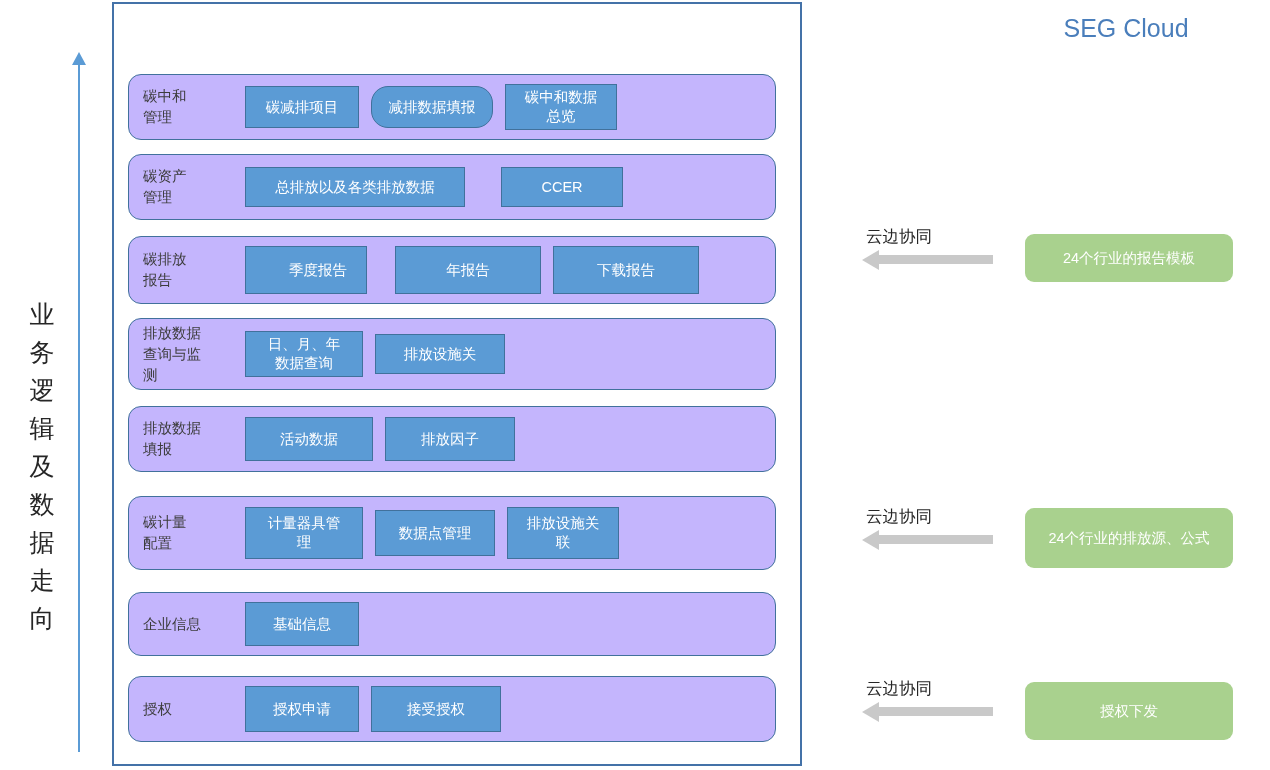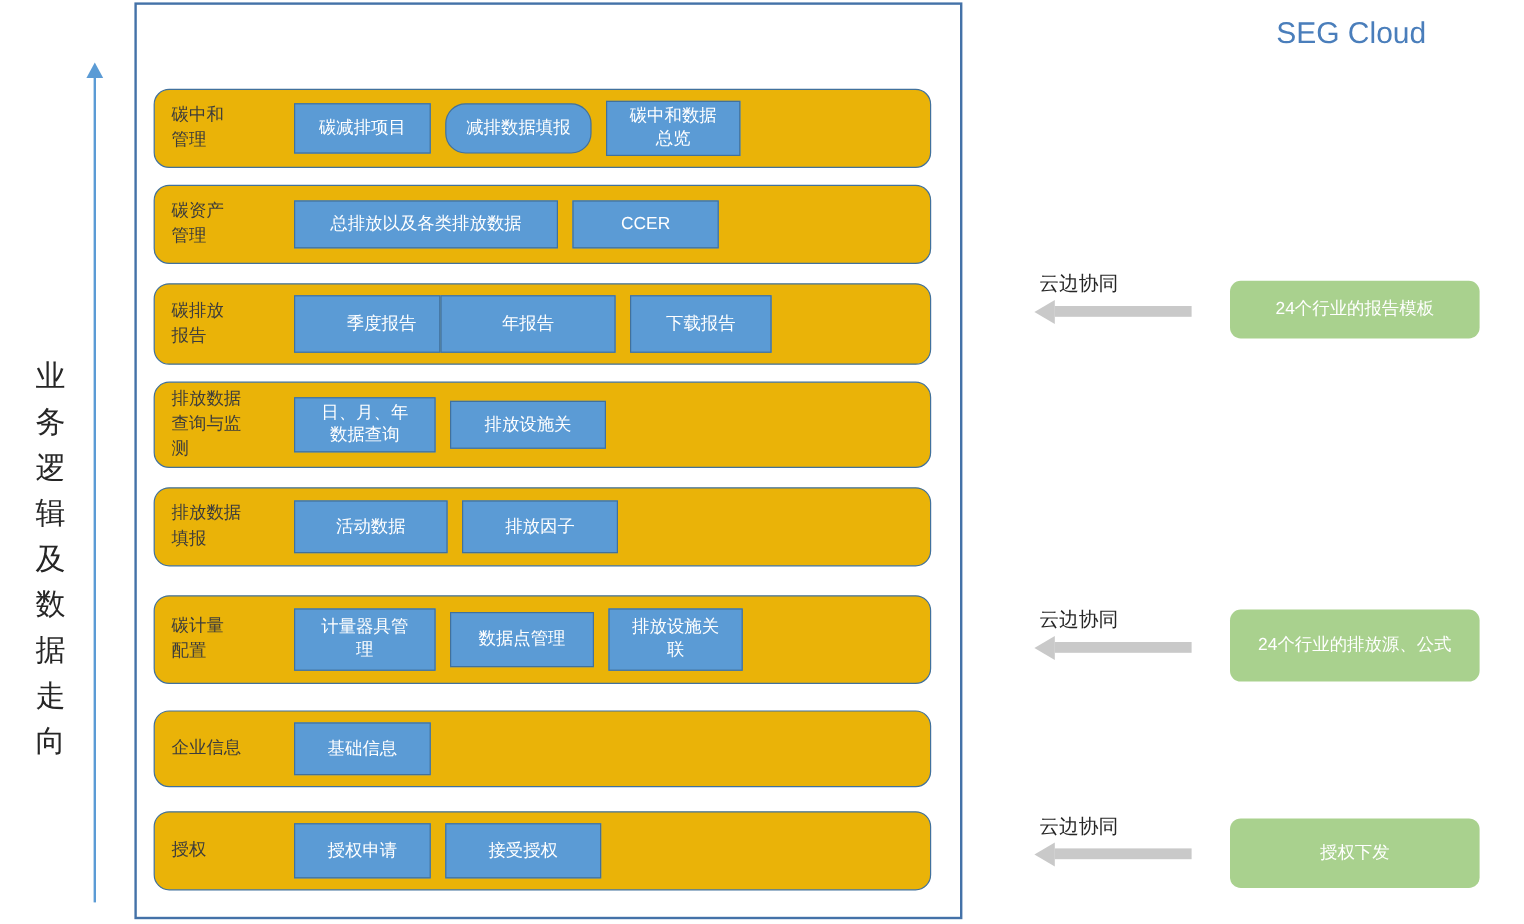--- a/index.html
+++ b/index.html
@@ -74,21 +74,21 @@
     text-align: center;
     font-size: 25px;
     color: #4A7EBB;
   }
 
   
   .row-band {
     position: absolute;
     left: 128px;
     width: 648px;
-    background: #eab308;
+    background: #c4b5fd;
     border: 1.5px solid #41719C;
     border-radius: 13px;
     box-sizing: border-box;
   }
   .row-label {
     position: absolute;
     left: 14px;
     top: 50%;
     transform: translateY(-50%);
     width: 92px;
@@ -214,44 +214,44 @@
       <div class="row-label">
         <div>碳资产</div>
         <div>管理</div>
       </div>
       <div class="row-items">
         <div class="chip" style="width: 220px; height: 40px; margin-right: 12px;">
           <div>
             <div>总排放以及各类排放数据</div>
           </div>
         </div>
-        <div class="chip" style="width: 122px; height: 40px; margin-right: 12px;">
+        <div class="chip" style="width: 122px; height: 40px; margin-right: 12px; margin-left: 24px;">
           <div>
             <div>CCER</div>
           </div>
         </div>
       </div>
     </div>
     <div class="row-band" style="top: 236px; height: 68px;">
       <div class="row-label">
         <div>碳排放</div>
         <div>报告</div>
       </div>
       <div class="row-items">
-        <div class="chip" style="width: 122px; height: 48px; margin-right: 0; padding-left: 28px;">
+        <div class="chip" style="width: 122px; height: 48px; margin-right: 28px; padding-left: 28px;">
           <div>
             <div>季度报告</div>
           </div>
         </div>
         <div class="chip" style="width: 146px; height: 48px; margin-right: 12px;">
           <div>
             <div>年报告</div>
           </div>
         </div>
-        <div class="chip" style="width: 118px; height: 48px; margin-right: 12px;">
+        <div class="chip" style="width: 146px; height: 48px; margin-right: 12px;">
           <div>
             <div>下载报告</div>
           </div>
         </div>
       </div>
     </div>
     <div class="row-band" style="top: 318px; height: 72px;">
       <div class="row-label">
         <div>排放数据</div>
         <div>查询与监</div>

